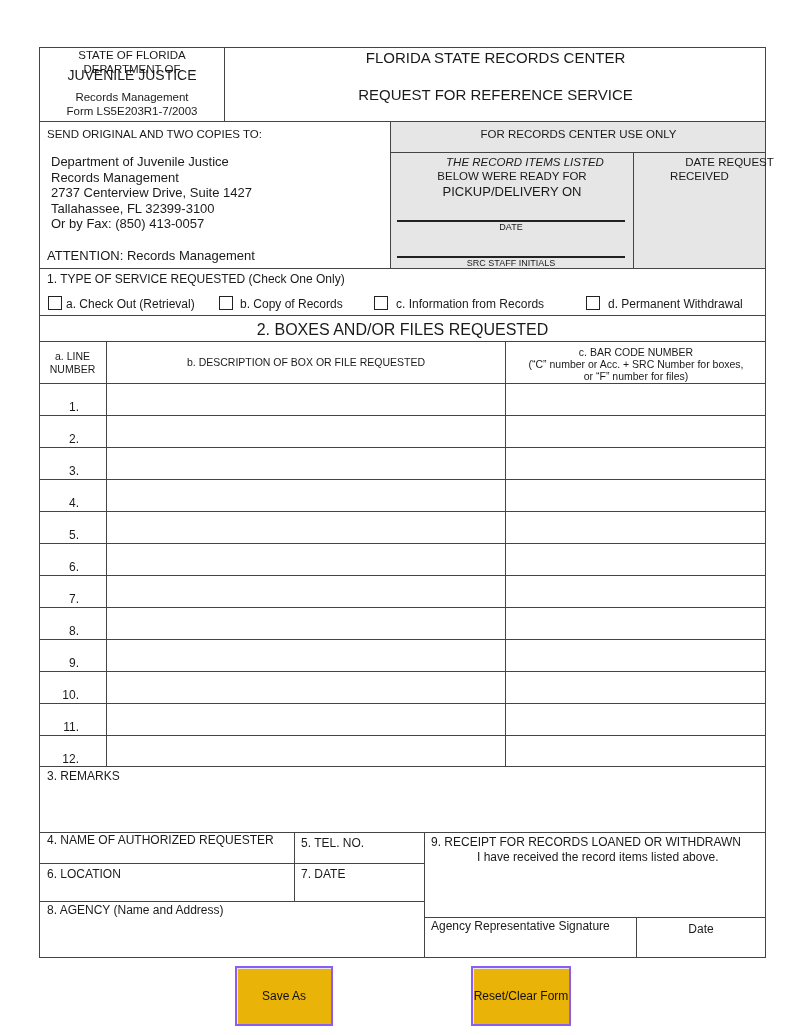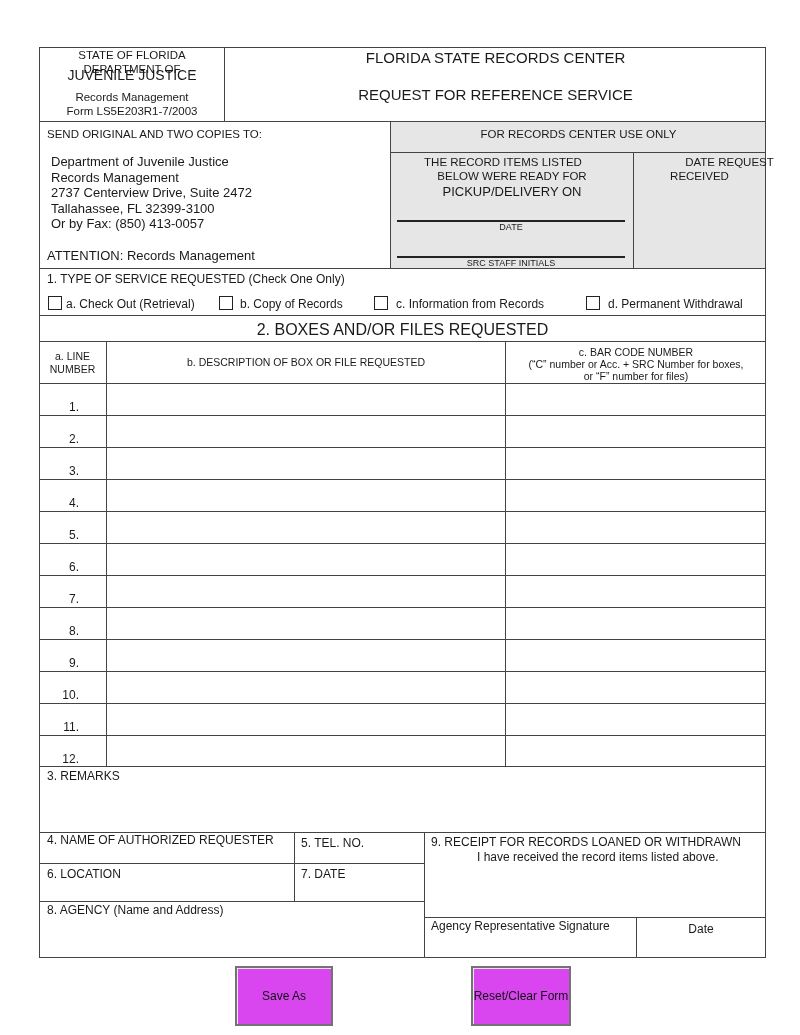--- a/index.html
+++ b/index.html
@@ -5,21 +5,21 @@
   html, body { margin:0; padding:0; background:#ffffff; }
   body { width:800px; height:1035px; position:relative; font-family:"Liberation Sans", sans-serif; color:#1a1a1a; overflow:hidden; }
   .abs { position:absolute; box-sizing:border-box; }
   .hl { position:absolute; height:0; border-top:1px solid #444; }
   .vl { position:absolute; width:0; border-left:1px solid #444; }
   .t { position:absolute; white-space:nowrap; }
   .c { text-align:center; }
   .gray { background:#e6e6e6; }
   .chk { position:absolute; width:14px; height:14px; border:1px solid #222; box-sizing:border-box; background:#fff; cursor:pointer; }
   .field { position:absolute; background:transparent; border:none; outline:none; box-sizing:border-box; font-family:"Liberation Sans", sans-serif; font-size:12px; }
-  .btn { position:absolute; background:#d946ef; border:2px solid #737373; box-sizing:border-box; font-family:"Liberation Sans", sans-serif; font-size:12px; color:#111; display:flex; align-items:center; justify-content:center; cursor:pointer; box-shadow: inset 1px 1px 0 #e8e8e8; }
+  .btn { position:absolute; background:#eab308; border:2px solid #8b5cf6; box-sizing:border-box; font-family:"Liberation Sans", sans-serif; font-size:12px; color:#111; display:flex; align-items:center; justify-content:center; cursor:pointer; box-shadow: inset 1px 1px 0 #e8e8e8; }
 </style>
 </head>
 <body>
 
 <div class="abs" style="left:39px;top:47px;width:727px;height:911px;border:1px solid #444;"></div>
 
 <div class="abs gray" style="left:390px;top:122px;width:375px;height:146px;"></div>
 
 <div class="vl" style="left:224px;top:47px;height:74px;"></div>
 <div class="hl" style="left:39px;top:121px;width:727px;"></div>
@@ -37,28 +37,28 @@
 
 <div class="vl" style="left:390px;top:121px;height:148px;"></div>
 <div class="hl" style="left:390px;top:152px;width:376px;"></div>
 <div class="vl" style="left:633px;top:152px;height:117px;"></div>
 <div class="hl" style="left:39px;top:268px;width:727px;"></div>
 
 <div class="t" style="left:47px;top:128px;font-size:11.5px;">SEND ORIGINAL AND TWO COPIES TO:</div>
 <div>
   <div class="t" style="left:51px;top:154px;font-size:13px;">Department of Juvenile Justice</div>
   <div class="t" style="left:51px;top:170px;font-size:13px;">Records Management</div>
-  <div class="t" style="left:51px;top:185px;font-size:13px;">2737 Centerview Drive, Suite 2472</div>
+  <div class="t" style="left:51px;top:185px;font-size:13px;">2737 Centerview Drive, Suite 1427</div>
   <div class="t" style="left:51px;top:201px;font-size:13px;">Tallahassee, FL 32399-3100</div>
   <div class="t" style="left:51px;top:216px;font-size:13px;">Or by Fax:  (850) 413-0057</div>
 </div>
 <div class="t" style="left:47px;top:248px;font-size:13px;">ATTENTION:  Records Management</div>
 
 <div class="t c" style="left:391px;width:375px;top:128px;font-size:11.5px;">FOR RECORDS CENTER USE ONLY</div>
-<div class="t c" style="left:382px;width:242px;top:156px;font-size:11.5px;">THE RECORD ITEMS LISTED</div>
+<div class="t c" style="left:404px;width:242px;top:156px;font-size:11.5px;font-style:italic;">THE RECORD ITEMS LISTED</div>
 <div class="t c" style="left:391px;width:242px;top:170px;font-size:11.5px;">BELOW WERE READY FOR</div>
 <div class="t c" style="left:391px;width:242px;top:184px;font-size:13px;">PICKUP/DELIVERY ON</div>
 <input class="field" type="text" style="left: 397px; top: 204px; width: 228px; height: 16px;">
 <div class="hl" style="left:397px;top:220px;width:228px;border-top:2px solid #222;"></div>
 <div class="t c" style="left:397px;width:228px;top:222px;font-size:9px;">DATE</div>
 <input class="field" type="text" style="left: 397px; top: 240px; width: 228px; height: 16px;">
 <div class="hl" style="left:397px;top:256px;width:228px;border-top:2px solid #222;"></div>
 <div class="t c" style="left:397px;width:228px;top:258px;font-size:9px;">SRC STAFF INITIALS</div>
 <div class="t c" style="left:664px;width:131px;top:156px;font-size:11.5px;">DATE REQUEST</div>
 <div class="t c" style="left:634px;width:131px;top:170px;font-size:11.5px;">RECEIVED</div>

